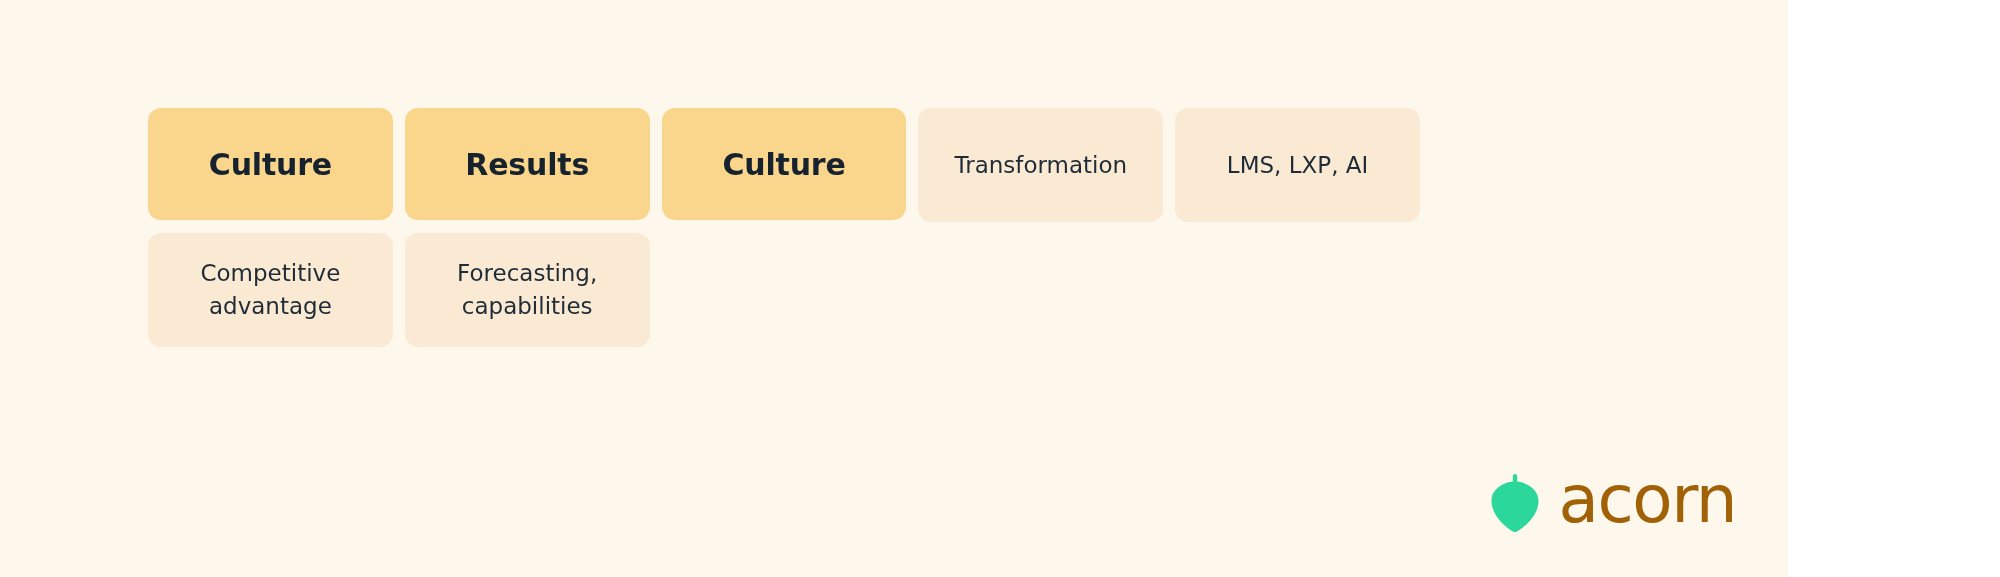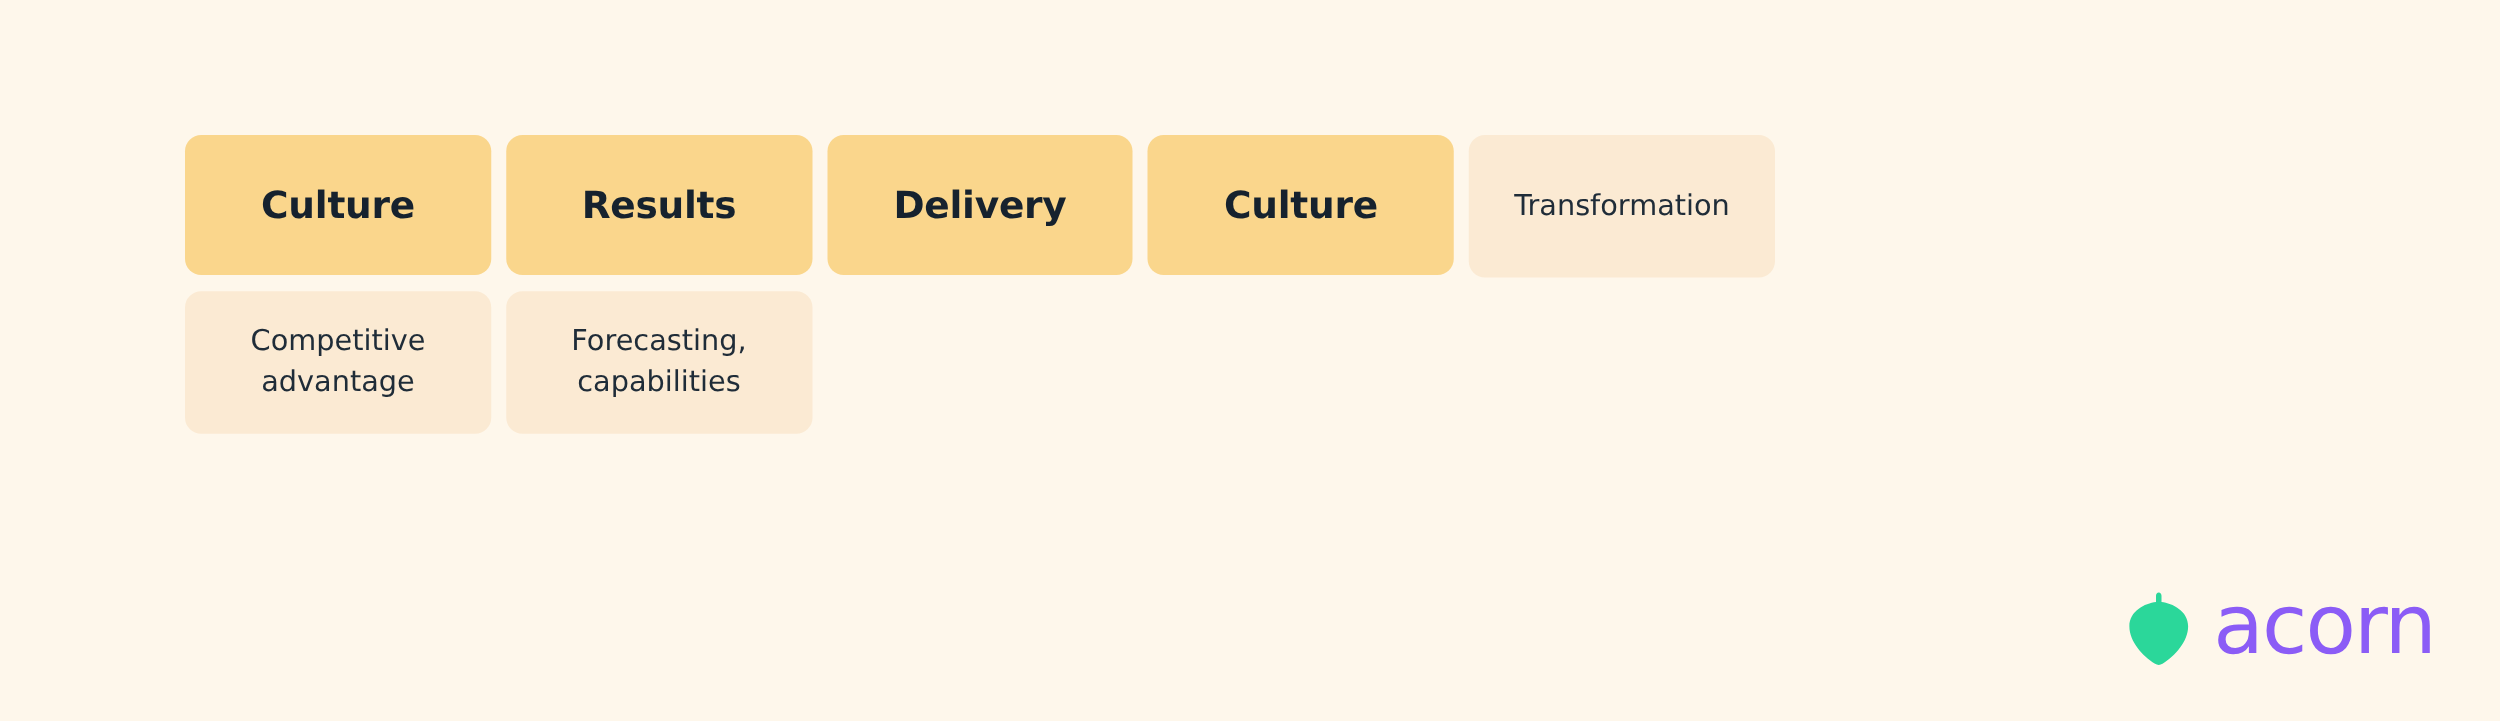--- a/index.html
+++ b/index.html
@@ -8,21 +8,21 @@
     padding: 0;
   }
   body {
     width: 2000px;
     height: 577px;
     overflow: hidden;
     font-family: "DejaVu Sans", "Liberation Sans", sans-serif;
   }
   #stage {
     position: relative;
-    width: 2000px;
+    width: 1788px;
     height: 577px;
     background: #FEF7EB;
     box-sizing: border-box;
   }
 
   
   #matrix {
     position: absolute;
     left: 148px;
     top: 108px;
@@ -81,47 +81,47 @@
   #brand .acorn-mark {
     display: block;
     width: 52px;
     height: 62px;
   }
   #brand .wordmark {
     font-family: "DejaVu Sans", "Liberation Sans", sans-serif;
     font-weight: 400;
     font-size: 66px;
     letter-spacing: -1.5px;
-    color: #8b5cf6;
+    color: #a16207;
     line-height: 1;
     padding-bottom: 6px;
   }
 </style>
 </head>
 <body>
 
 <div id="stage">
 
   <div id="matrix">
 
     <div class="card header">
       <span class="label">Culture</span>
     </div>
     <div class="card header">
       <span class="label">Results</span>
     </div>
     <div class="card header">
-      <span class="label">Delivery</span>
-    </div>
-    <div class="card header">
       <span class="label">Culture</span>
     </div>
 
     <div class="card body">
       <span class="label">Transformation</span>
+    </div>
+    <div class="card body">
+      <span class="label">LMS, LXP, AI</span>
     </div>
     <div class="card body">
       <span class="label">Competitive advantage</span>
     </div>
     <div class="card body">
       <span class="label">Forecasting, capabilities</span>
     </div>
 
   </div>
 

